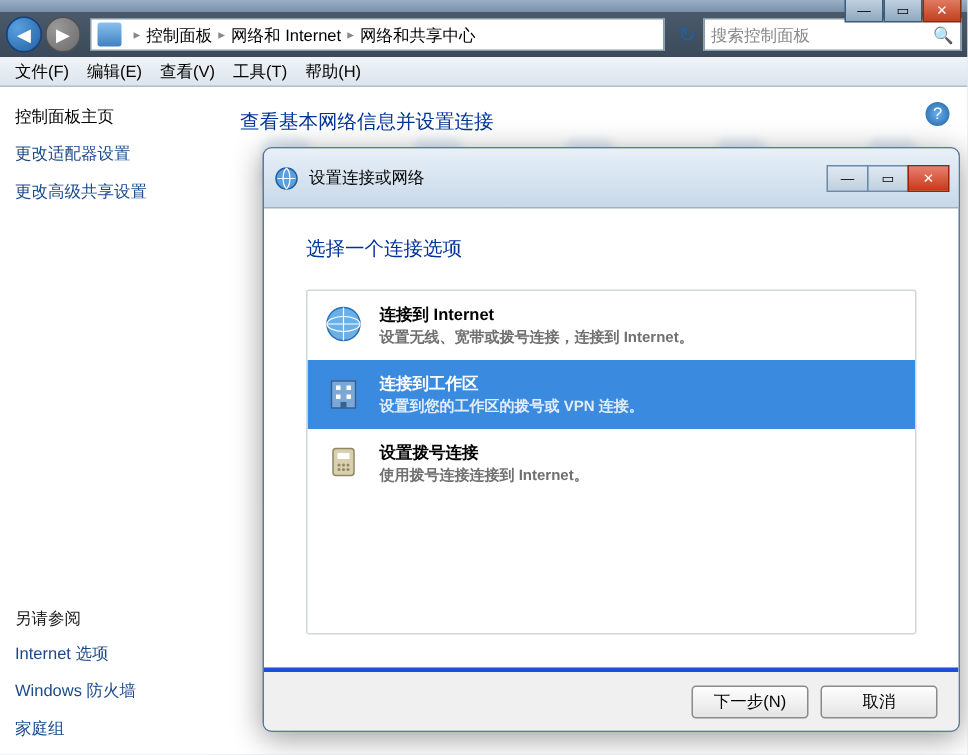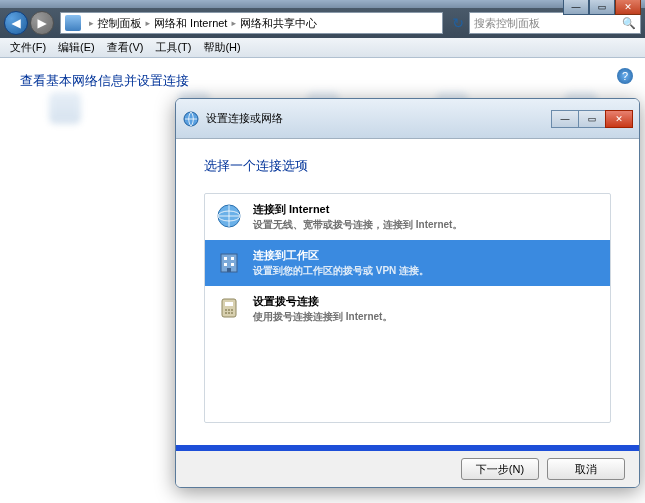--- a/index.html
+++ b/index.html
@@ -59,21 +59,21 @@
   .option-list { border: 1px solid #d0d8e0; border-radius: 2px; height: 230px; overflow: hidden; background:#fff;font-weight:bold; }
   .option { display: flex; padding: 8px 10px; cursor: pointer; }
   .option.selected { background: #3a8ae0; color: #fff; }
   .option.selected .opt-sub { color: #e0ecf8; }
   .opt-icon { width: 28px; height: 28px; margin-right: 10px; flex-shrink: 0; display:flex; align-items:center; justify-content:center; }
   .opt-icon svg { width: 26px; height: 26px; }
   .opt-text { font-size: 11px; }
   .opt-title { margin-bottom: 1px; }
   .opt-sub { font-size: 10px; color: #707070; }
 
-  .modal-footer { position: absolute; bottom: 0; left: 0; right: 0; height: 42px; background: #f0f0f0; border-top: 6px solid #1d4ed8; display: flex; align-items: center; justify-content: flex-end; padding: 0 14px; gap: 8px; }
+  .modal-footer { position: absolute; bottom: 0; left: 0; right: 0; height: 42px; background: #f0f0f0; border-top: 3px solid #1d4ed8; display: flex; align-items: center; justify-content: flex-end; padding: 0 14px; gap: 8px; }
   .btn { min-width: 78px; height: 22px; font-size: 11px; background: linear-gradient(#fefefe,#e4e4e4); border: 1px solid #8a8a8a; border-radius: 3px; cursor: pointer; padding: 0 10px; }
 </style>
 </head>
 <body>
 
 <div class="chrome-bar">
   <div class="chrome-btns">
     <div class="chrome-btn">—</div>
     <div class="chrome-btn">▭</div>
     <div class="chrome-btn close">✕</div>
@@ -101,20 +101,30 @@
 
 <div class="menu-bar">
   <div class="menu-item">文件(F)</div>
   <div class="menu-item">编辑(E)</div>
   <div class="menu-item">查看(V)</div>
   <div class="menu-item">工具(T)</div>
   <div class="menu-item">帮助(H)</div>
 </div>
 
 <div class="main">
+  <div class="sidebar">
+    <div class="heading">控制面板主页</div>
+    <a>更改适配器设置</a>
+    <a>更改高级共享设置</a>
+    <div class="spacer"></div>
+    <div class="footer-heading">另请参阅</div>
+    <a>Internet 选项</a>
+    <a>Windows 防火墙</a>
+    <a>家庭组</a>
+  </div>
   <div class="content">
     <h1>查看基本网络信息并设置连接</h1>
     <div class="help-icon">?</div>
     <div class="bg-blur">
       <span></span>
         <span></span>
         <span></span>
         <span></span>
         <span></span>
     </div>

